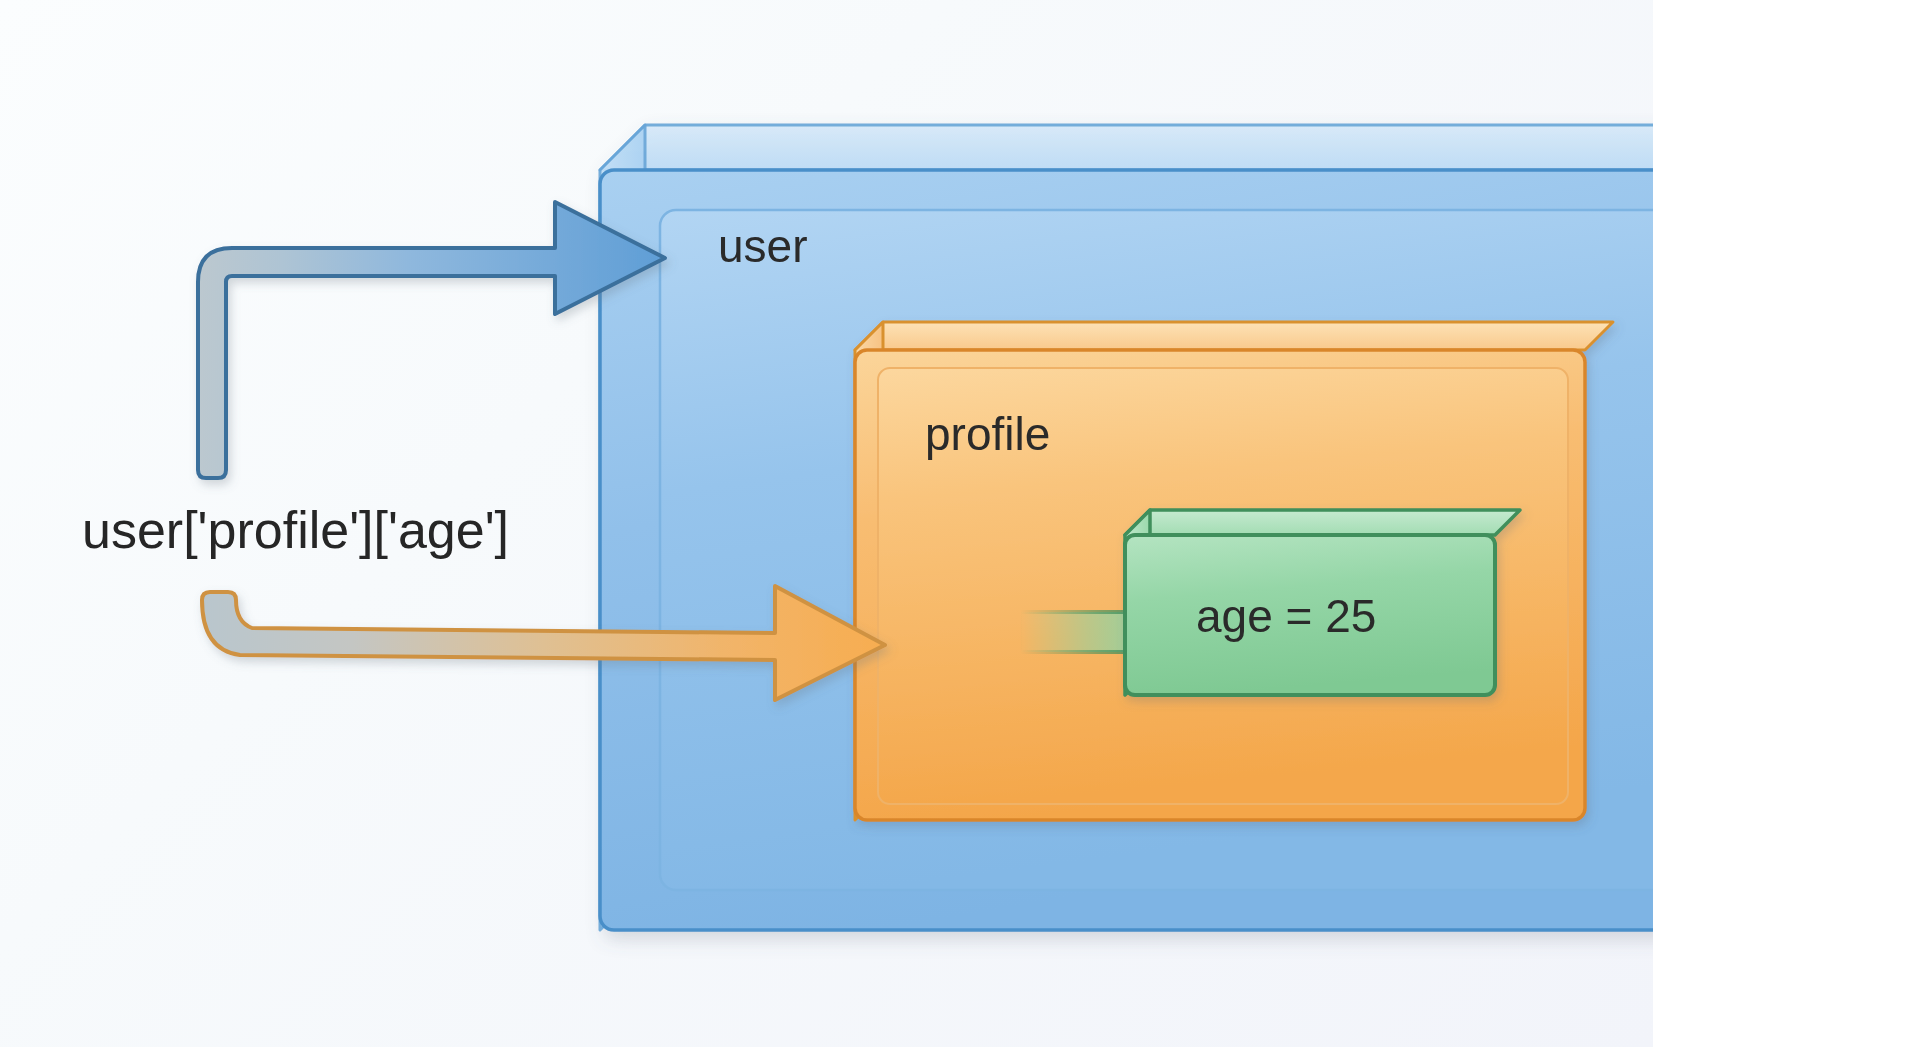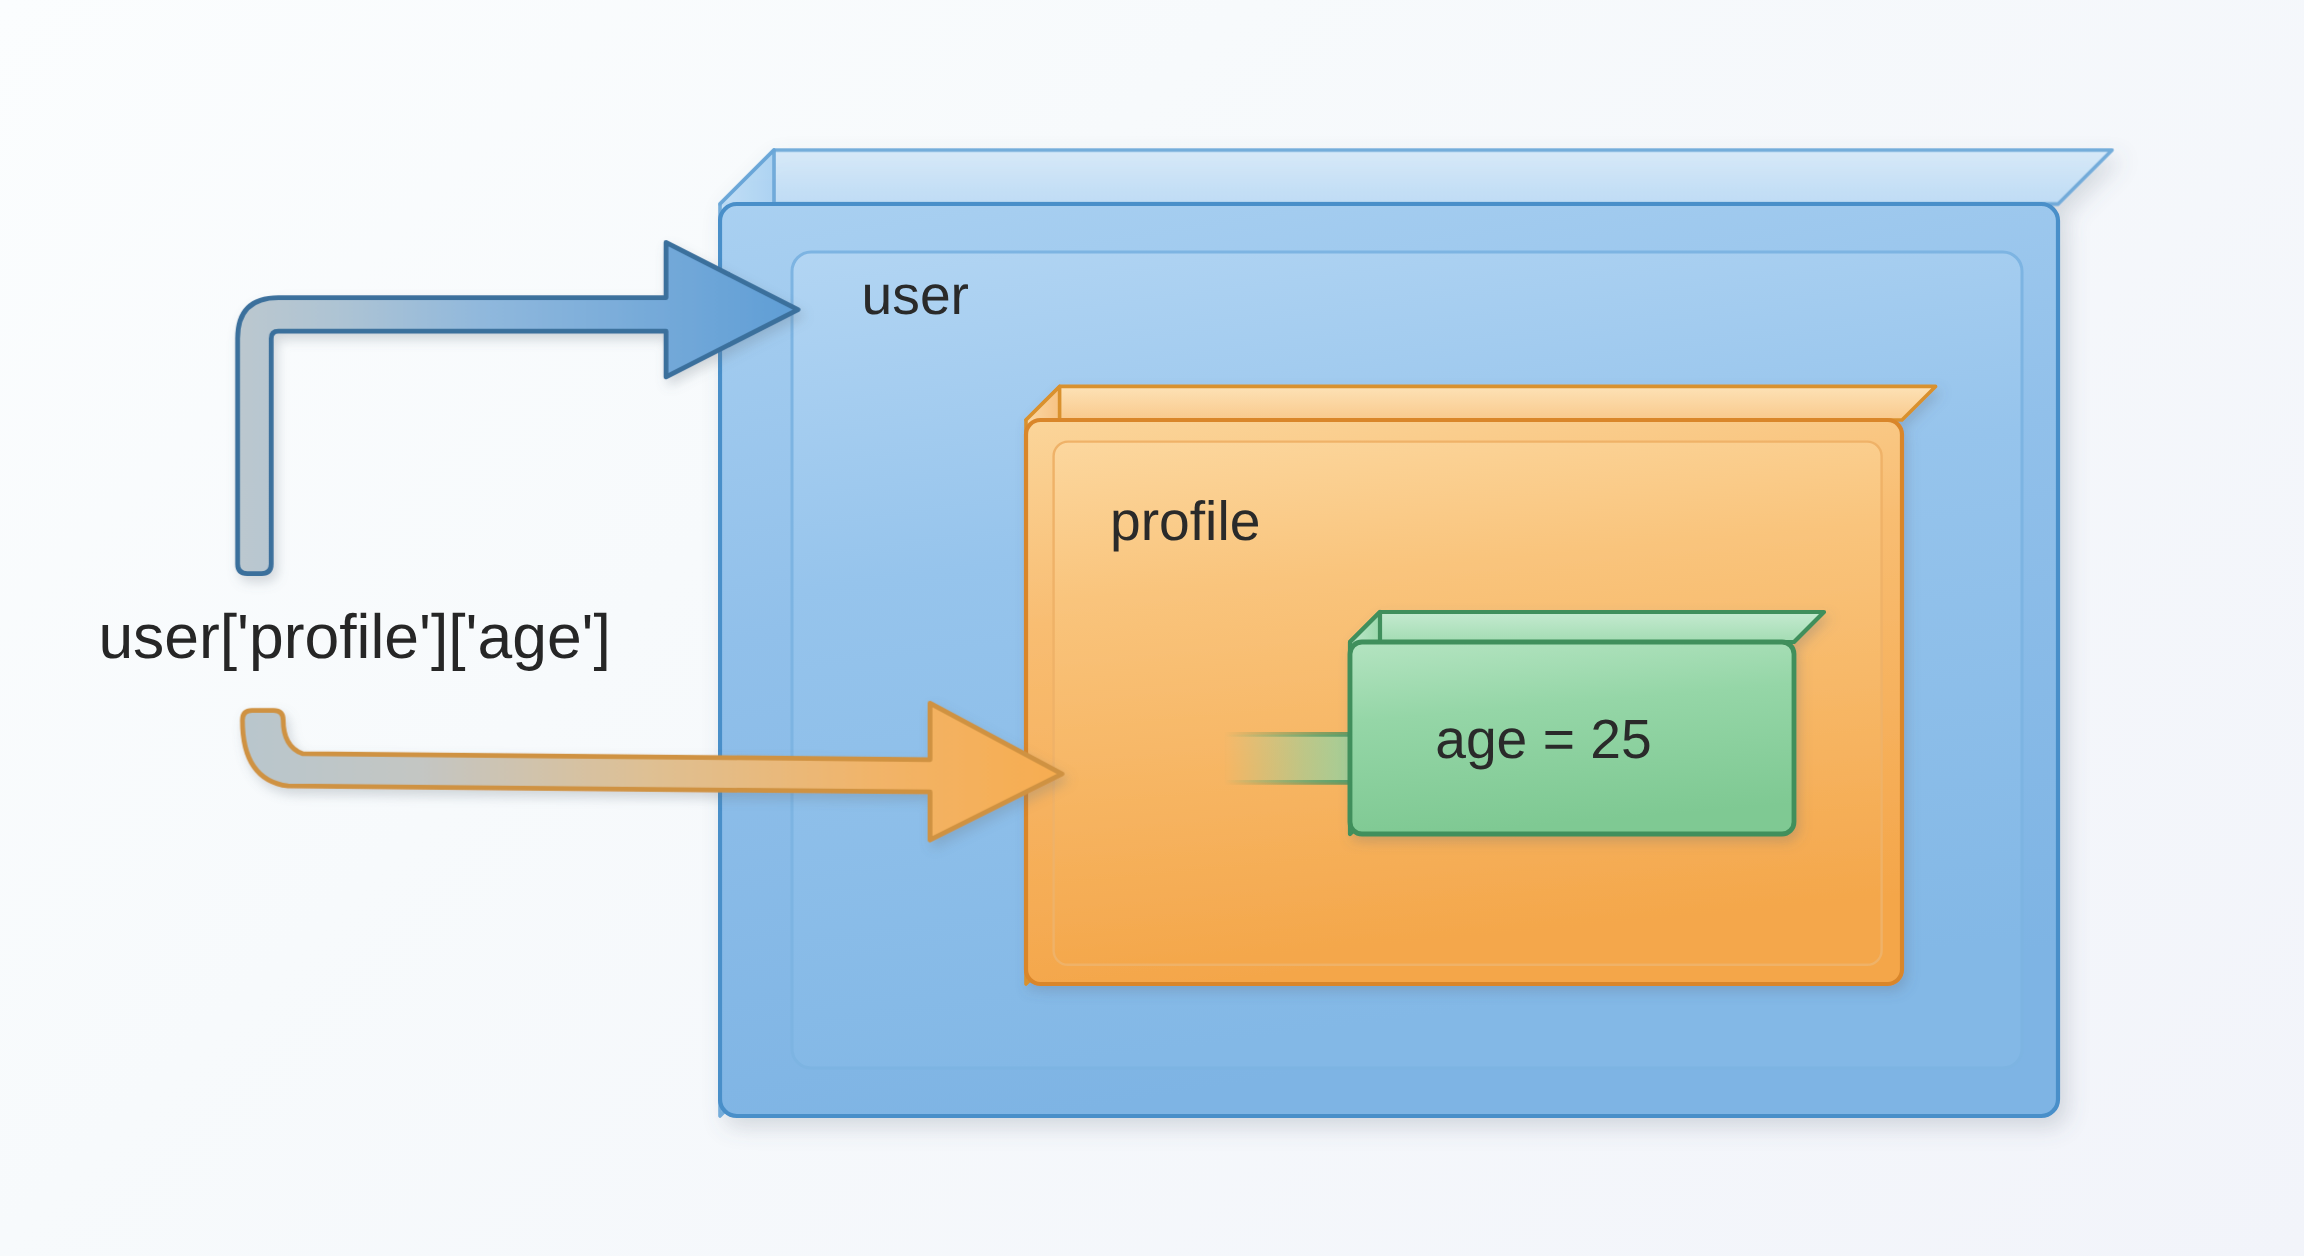--- a/index.html
+++ b/index.html
@@ -2,21 +2,21 @@
 <html><head>
 <meta charset="utf-8">
 <style>
   html, body {
     margin: 0;
     padding: 0;
     background: #ffffff;
   }
   #stage {
     position: relative;
-    width: 1920px;
+    width: 1653px;
     height: 1047px;
     overflow: hidden;
     background: linear-gradient(135deg, #fbfdfe 0%, #f7fafc 35%, #f2f4fa 100%);
     font-family: "Liberation Sans", sans-serif;
   }
   #diagram {
     position: absolute;
     left: 0;
     top: 0;
     width: 1920px;

